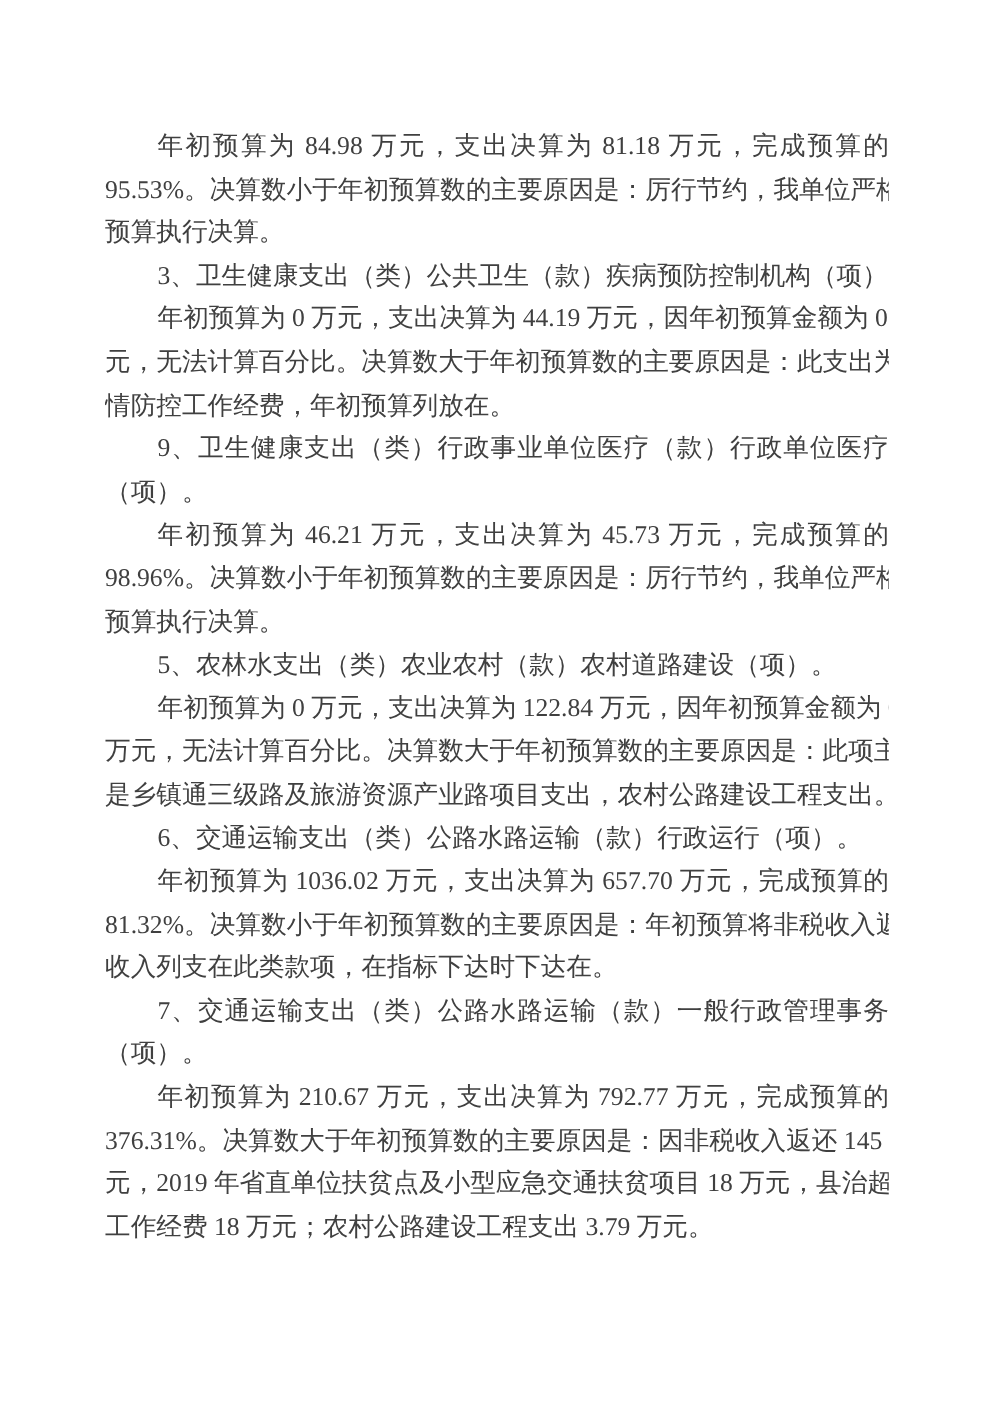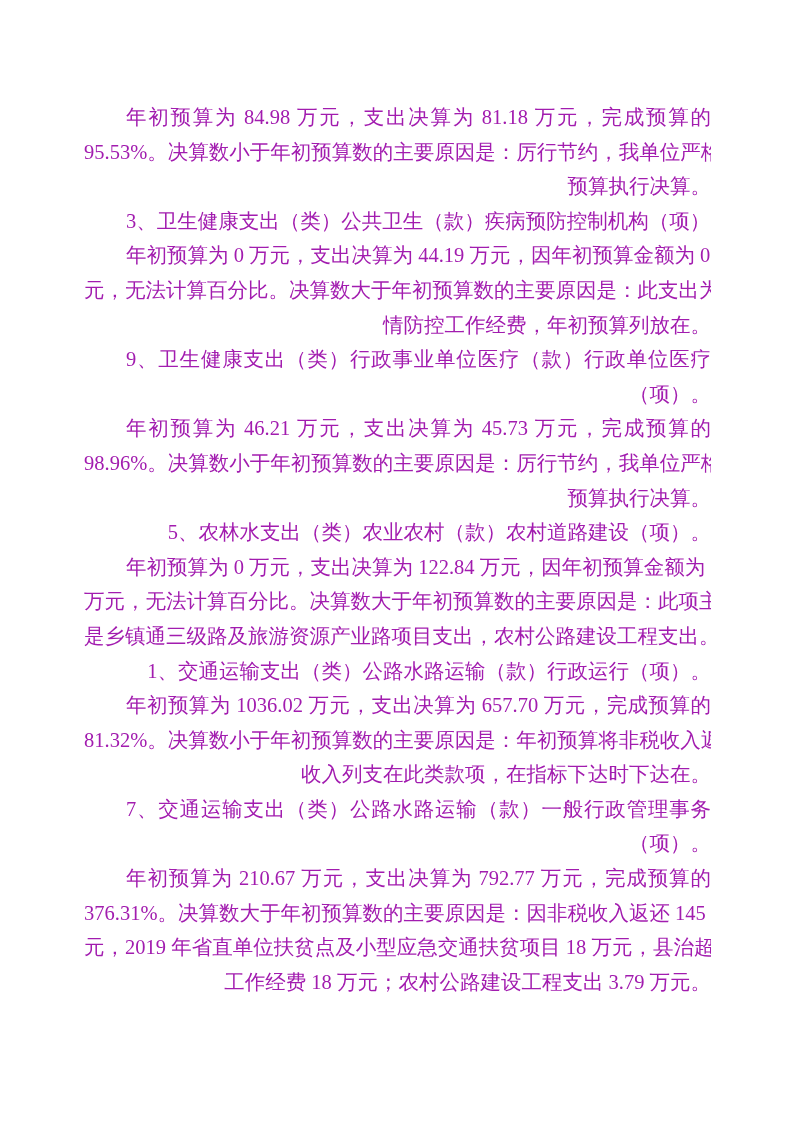--- a/index.html
+++ b/index.html
@@ -22,52 +22,52 @@
     top: 100px;
     width: 627px;
     overflow: hidden;
     font-size: 20.5px;
     font-weight: 400;
   }
   .line {
     height: 34.6px;
     line-height: 34.6px;
     white-space: nowrap;
-    text-align: right;
+    text-align: left;
   }
   .line.indent {
     text-indent: 42px;
   }
   .line.fill {
     text-align: justify;
     text-align-last: justify;
   }
 </style>
 </head>
 <body>
 
-<div class="page" style="background: rgb(255, 255, 255); color: #a21caf;">
+<div class="page" style="background: rgb(255, 255, 255); color: #404040;">
   <div class="text-block">
       <div class="line indent fill">年初预算为 84.98 万元，支出决算为 81.18 万元，完成预算的</div>
       <div class="line fill">95.53%。决算数小于年初预算数的主要原因是：厉行节约，我单位严格按</div>
       <div class="line">预算执行决算。</div>
       <div class="line indent">3、卫生健康支出（类）公共卫生（款）疾病预防控制机构（项）。</div>
       <div class="line indent fill">年初预算为 0 万元，支出决算为 44.19 万元，因年初预算金额为 0 万</div>
       <div class="line fill">元，无法计算百分比。决算数大于年初预算数的主要原因是：此支出为疫</div>
       <div class="line">情防控工作经费，年初预算列放在。</div>
       <div class="line indent fill">9、卫生健康支出（类）行政事业单位医疗（款）行政单位医疗</div>
       <div class="line">（项）。</div>
       <div class="line indent fill">年初预算为 46.21 万元，支出决算为 45.73 万元，完成预算的</div>
       <div class="line fill">98.96%。决算数小于年初预算数的主要原因是：厉行节约，我单位严格按</div>
       <div class="line">预算执行决算。</div>
       <div class="line indent">5、农林水支出（类）农业农村（款）农村道路建设（项）。</div>
       <div class="line indent fill">年初预算为 0 万元，支出决算为 122.84 万元，因年初预算金额为 0</div>
       <div class="line fill">万元，无法计算百分比。决算数大于年初预算数的主要原因是：此项主要</div>
       <div class="line">是乡镇通三级路及旅游资源产业路项目支出，农村公路建设工程支出。</div>
-      <div class="line indent">1、交通运输支出（类）公路水路运输（款）行政运行（项）。</div>
+      <div class="line indent">6、交通运输支出（类）公路水路运输（款）行政运行（项）。</div>
       <div class="line indent fill">年初预算为 1036.02 万元，支出决算为 657.70 万元，完成预算的</div>
       <div class="line fill">81.32%。决算数小于年初预算数的主要原因是：年初预算将非税收入返还</div>
       <div class="line">收入列支在此类款项，在指标下达时下达在。</div>
       <div class="line indent fill">7、交通运输支出（类）公路水路运输（款）一般行政管理事务</div>
       <div class="line">（项）。</div>
       <div class="line indent fill">年初预算为 210.67 万元，支出决算为 792.77 万元，完成预算的</div>
       <div class="line fill">376.31%。决算数大于年初预算数的主要原因是：因非税收入返还 145 万</div>
       <div class="line fill">元，2019 年省直单位扶贫点及小型应急交通扶贫项目 18 万元，县治超办</div>
       <div class="line">工作经费 18 万元；农村公路建设工程支出 3.79 万元。</div>
     </div>

